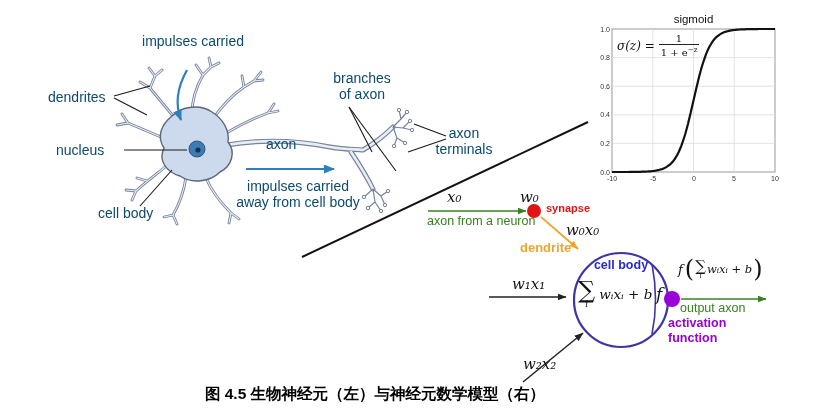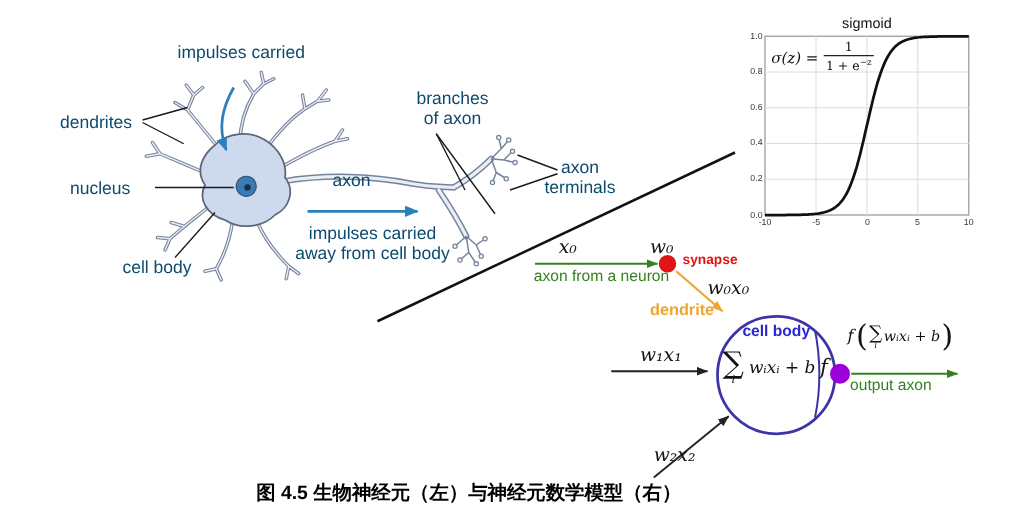--- a/index.html
+++ b/index.html
@@ -198,15 +198,19 @@
     <span class="paren">(</span>
     <span class="sumstack">
       <span class="sum-sym sm">∑</span>
       <span class="sum-lim sm">i</span>
     </span>
     <span class="expr sm">wᵢxᵢ + b</span>
     <span class="paren">)</span>
   </div>
 
   <span class="abs green" style="left:680px;top:301px;">output axon</span>
+  <div class="abs purple" style="left:668px;top:316px;">
+    <span style="display:block">activation</span>
+    <span style="display:block">function</span>
+  </div>
 
   <div class="abs caption ctr" style="left:50px;top:384px;width:650px;">图 4.5 生物神经元（左）与神经元数学模型（右）</div>
 </div>
 
 </body></html>

